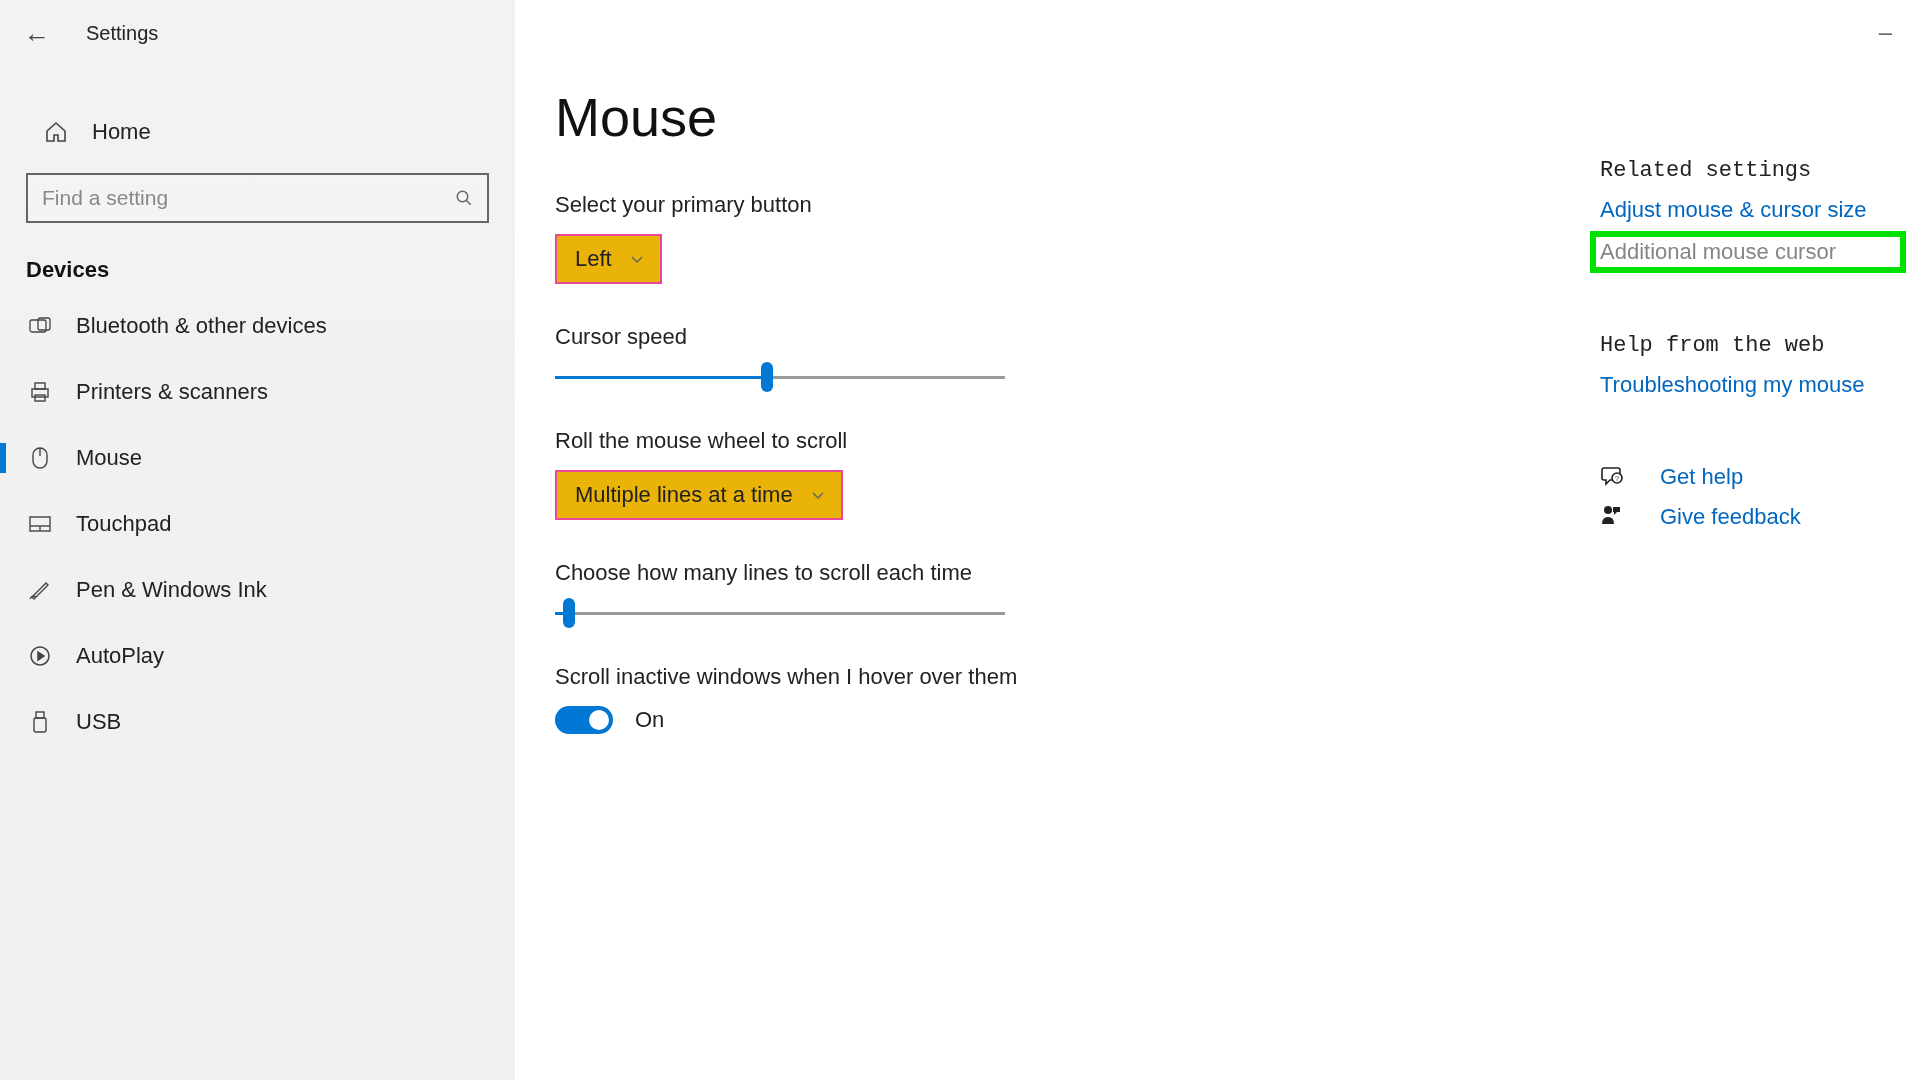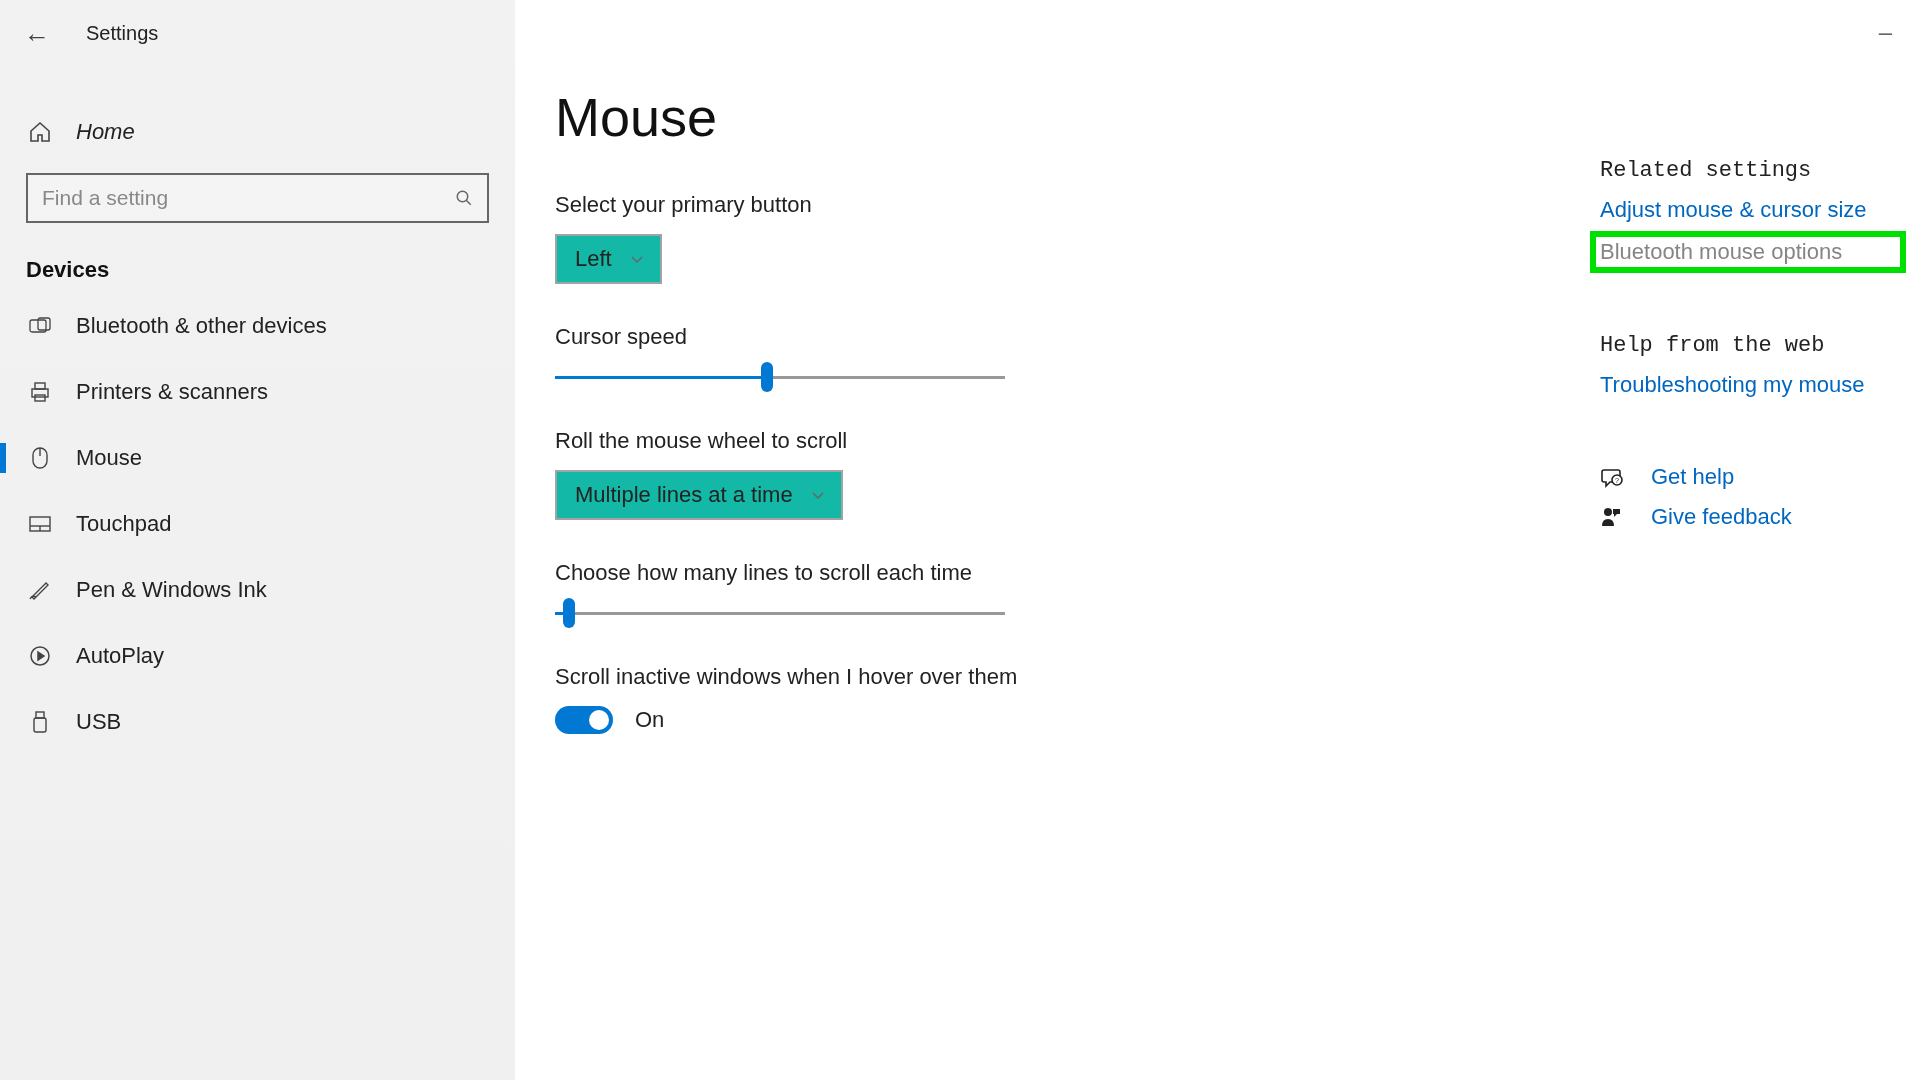--- a/index.html
+++ b/index.html
@@ -3,21 +3,21 @@
 <meta charset="utf-8">
 <style>
 * { margin: 0; padding: 0; box-sizing: border-box; font-family: "Segoe UI", sans-serif; }
 body { background: #fff; width: 1920px; height: 1080px; overflow: hidden; display: flex; }
 
 .sidebar { width: 515px; height: 100%; background: linear-gradient(to bottom, #f2f2f2, #f0f0f0); padding: 0; position: relative; }
 .header-row { display: flex; align-items: center; padding: 18px 0 0 24px; gap: 36px; }
 .back-arrow { font-size: 26px; color: #444; cursor: pointer; }
 .app-title { font-size: 20px; color: #222; font-weight: 400; }
 
-.home-row { display: flex; align-items: center; gap: 22px; padding: 14px 0 14px 26px; margin-top: 56px; cursor: pointer; font-style: italic; }
+.home-row { display: flex; align-items: center; gap: 22px; padding: 14px 0 14px 42px; margin-top: 56px; cursor: pointer; }
 .home-row .icon { width: 28px; display: flex; justify-content: center; }
 .home-row .label { font-size: 22px; color: #222; }
 
 .search-box { margin: 14px 26px 0 26px; border: 2px solid #666; height: 50px; display: flex; align-items: center; padding: 0 14px; background: rgba(255,255,255,0.15); }
 .search-box input { flex: 1; border: none; background: transparent; font-size: 21px; color: #555; outline: none; }
 .search-box input::placeholder { color: #888; }
 .search-icon { font-size: 20px; color: #555; }
 
 .category-label { font-size: 22px; font-weight: 600; color: #111; padding: 34px 0 10px 26px; }
 
@@ -26,39 +26,39 @@
 .nav-item .label { font-size: 22px; color: #222; }
 .nav-item.active::before { content: ""; position: absolute; left: 0; top: 18px; bottom: 18px; width: 6px; background: #0078d4; }
 
 .main { flex: 1; padding: 0 0 0 40px; display: flex; }
 .content { flex: 1; padding-top: 86px; }
 .page-title { font-size: 54px; font-weight: 400; color: #111; margin-bottom: 44px; }
 
 .field-group { margin-bottom: 40px; }
 .field-label { font-size: 22px; color: #222; margin-bottom: 16px; }
 
-.dropdown { border: 2px solid #a3a3a3; padding: 10px 16px 10px 18px; display: inline-flex; align-items: center; gap: 18px; font-size: 22px; color: #222; cursor: pointer; background: #14b8a6; }
+.dropdown { border: 2px solid #ec4899; padding: 10px 16px 10px 18px; display: inline-flex; align-items: center; gap: 18px; font-size: 22px; color: #222; cursor: pointer; background: #eab308; }
 .dropdown .chev { font-size: 14px; color: #666; }
 
 .slider-wrap { width: 450px; height: 22px; position: relative; display: flex; align-items: center; }
 .slider-track { width: 100%; height: 3px; background: #999; position: relative; }
 .slider-fill { position: absolute; left: 0; top: 0; bottom: 0; background: #0078d4; }
 .slider-thumb { width: 12px; height: 30px; background: #0078d4; border-radius: 6px; position: absolute; top: 50%; transform: translate(-50%, -50%); }
 
 .toggle-row { display: flex; align-items: center; gap: 22px; margin-top: 12px; }
 .toggle { width: 58px; height: 28px; border-radius: 14px; background: #0078d4; position: relative; cursor: pointer; }
 .toggle .knob { width: 20px; height: 20px; border-radius: 50%; background: #fff; position: absolute; right: 4px; top: 4px; }
 .toggle-label { font-size: 22px; color: #222; }
 
 .right-panel { width: 320px; padding-top: 158px; padding-right: 20px; }
 .rp-heading { font-size: 22px; color: #222; font-weight: 400; margin-bottom: 14px; font-family: Liberation Mono, monospace; }
 .rp-link { font-size: 22px; color: #0067c0; cursor: pointer; margin-bottom: 14px; display: block; }
 .rp-link.highlighted { outline: 6px solid #00e000; color: #858585; padding: 2px 4px; margin-left: -4px; }
 .rp-gap { height: 52px; }
-.rp-action { display: flex; align-items: center; gap: 27px; margin-bottom: 14px; cursor: pointer; }
+.rp-action { display: flex; gap: 36px; margin-bottom: 14px; cursor: pointer; }
 .rp-action .icon { width: 24px; color: #222; }
 .rp-action .txt { font-size: 22px; color: #0067c0; }
 
 .minimize { position: absolute; top: 18px; right: 28px; color: #666; font-size: 24px; }
 
 svg { display: block; }
 </style>
 </head>
 <body>
 
@@ -218,21 +218,21 @@
           <div class="knob"></div>
         </div>
         <span class="toggle-label">On</span>
       </div>
     </div>
   </div>
 
   <div class="right-panel">
     <div class="rp-heading">Related settings</div>
     <span class="rp-link">Adjust mouse &amp; cursor size</span>
-    <span class="rp-link highlighted">Bluetooth mouse options</span>
+    <span class="rp-link highlighted">Additional mouse cursor</span>
 
     <div class="rp-gap"></div>
 
     <div class="rp-heading">Help from the web</div>
     <span class="rp-link">Troubleshooting my mouse</span>
 
     <div class="rp-gap"></div>
 
     <div class="rp-action">
       <span class="icon">

